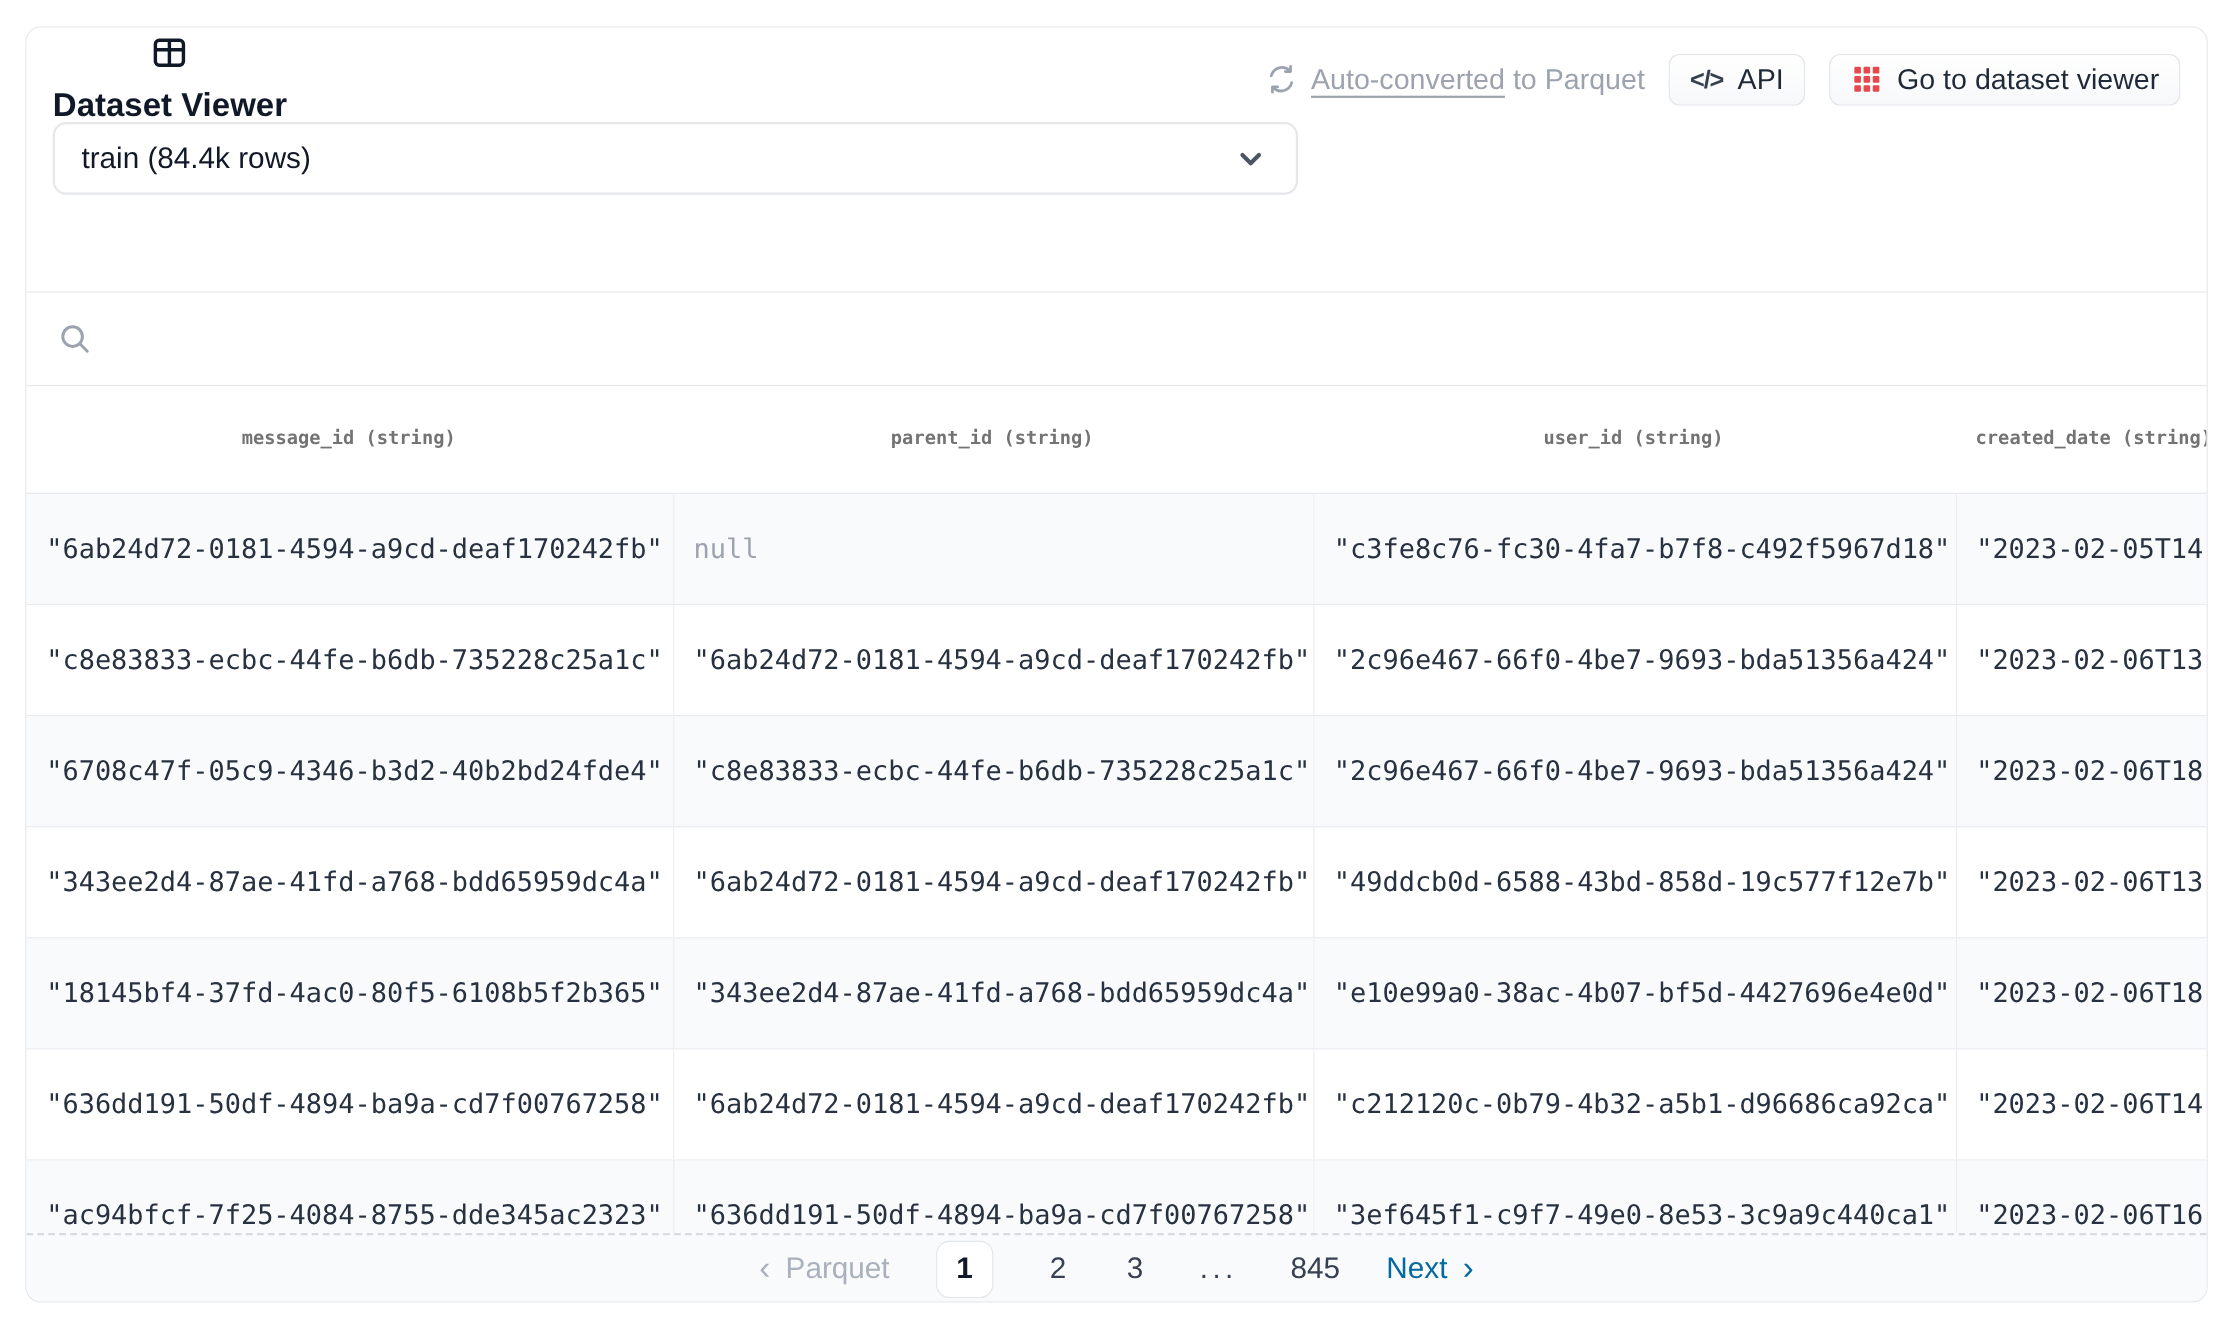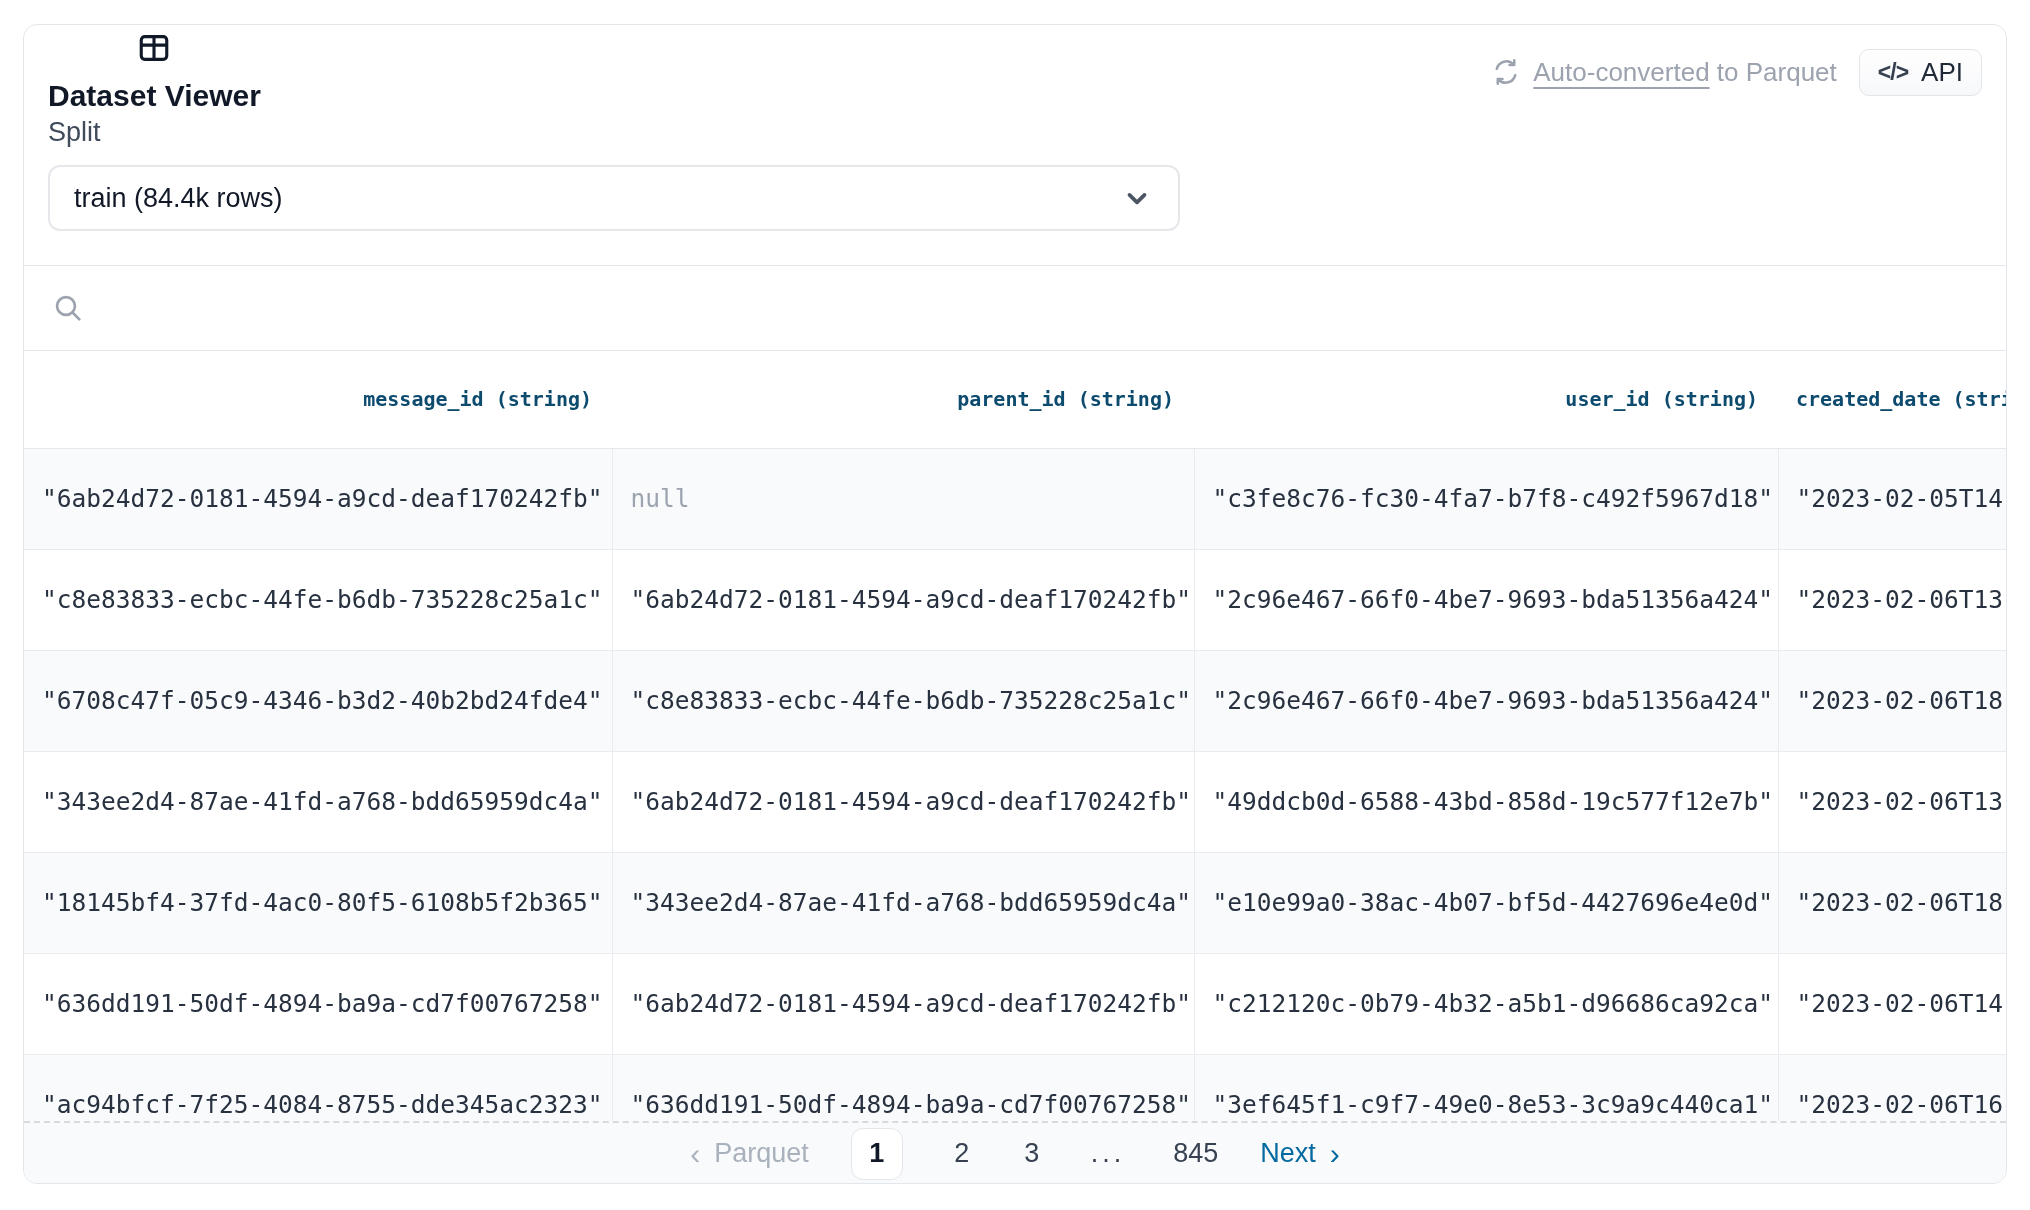--- a/index.html
+++ b/index.html
@@ -43,22 +43,22 @@
   .search-row input {
     flex:1; border:none; outline:none; background:transparent;
     font-family:inherit; font-size:29px; color:#374151;
   }
   .search-row input::placeholder { color:#9ca3af; }
   
   .table-wrap { height:770px; overflow:hidden; }
   table { border-collapse:collapse; table-layout:fixed; width:1984px;
           font-family:"DejaVu Sans Mono","Liberation Mono",monospace; }
   th {
-    height:97px; box-sizing:border-box; text-align:right; padding:0 20px 0 18px;
-    font-size:20px; font-weight:bold; color:#0c4a6e;
+    height:97px; box-sizing:border-box; text-align:center; padding:0 20px 0 18px;
+    font-size:17px; font-weight:bold; color:#737373;
     border-bottom:1.5px solid #e5e7eb; white-space:nowrap; overflow:hidden;
   }
   td {
     height:101px; box-sizing:border-box; padding:0 20px 0 18px;
     font-size:24.5px; color:#27313f;
     border-bottom:1.5px solid #e9ebef; white-space:nowrap; overflow:hidden;
   }
   td + td { border-left:1.5px solid #e9ebef; }
   tr.alt td { background:#f9fafb; }
   td.nullcell { color:#9ca3af; text-align:left; }
@@ -104,24 +104,37 @@
             <path d="M18.6 2.6 L18.6 6.4 L14.8 6.4"></path>
             <path d="M19.4 14.5 A 8 8 0 0 1 6.0 18.2"></path>
             <path d="M5.4 21.4 L5.4 17.6 L9.2 17.6"></path>
           </svg>
           <span><span class="und">Auto-converted</span> <span>to Parquet</span></span>
         </span>
         <button class="btn">
           <span class="code-ico">&lt;/&gt;</span>
           <span>API</span>
         </button>
+        <button class="btn">
+          <svg width="30" height="30" viewBox="0 0 24 24" fill="#e5484d">
+            <rect x="3" y="3" width="4.8" height="4.8" rx="0.9"></rect>
+              <rect x="9.7" y="3" width="4.8" height="4.8" rx="0.9"></rect>
+              <rect x="16.4" y="3" width="4.8" height="4.8" rx="0.9"></rect>
+            <rect x="3" y="9.7" width="4.8" height="4.8" rx="0.9"></rect>
+              <rect x="9.7" y="9.7" width="4.8" height="4.8" rx="0.9"></rect>
+              <rect x="16.4" y="9.7" width="4.8" height="4.8" rx="0.9"></rect>
+            <rect x="3" y="16.4" width="4.8" height="4.8" rx="0.9"></rect>
+              <rect x="9.7" y="16.4" width="4.8" height="4.8" rx="0.9"></rect>
+              <rect x="16.4" y="16.4" width="4.8" height="4.8" rx="0.9"></rect>
+          </svg>
+          <span>Go to dataset viewer</span>
+        </button>
       </div>
     </div>
 
-    <div class="split-label">Split</div>
 
     <div class="select">
       <span>train (84.4k rows)</span>
       <svg width="30" height="30" viewBox="0 0 24 24" fill="none" stroke="#4b5563" stroke-width="3" stroke-linecap="round" stroke-linejoin="round">
         <path d="M6 9.5 L12 15.5 L18 9.5"></path>
       </svg>
     </div>
   </div>
 
   <div class="search-row">

